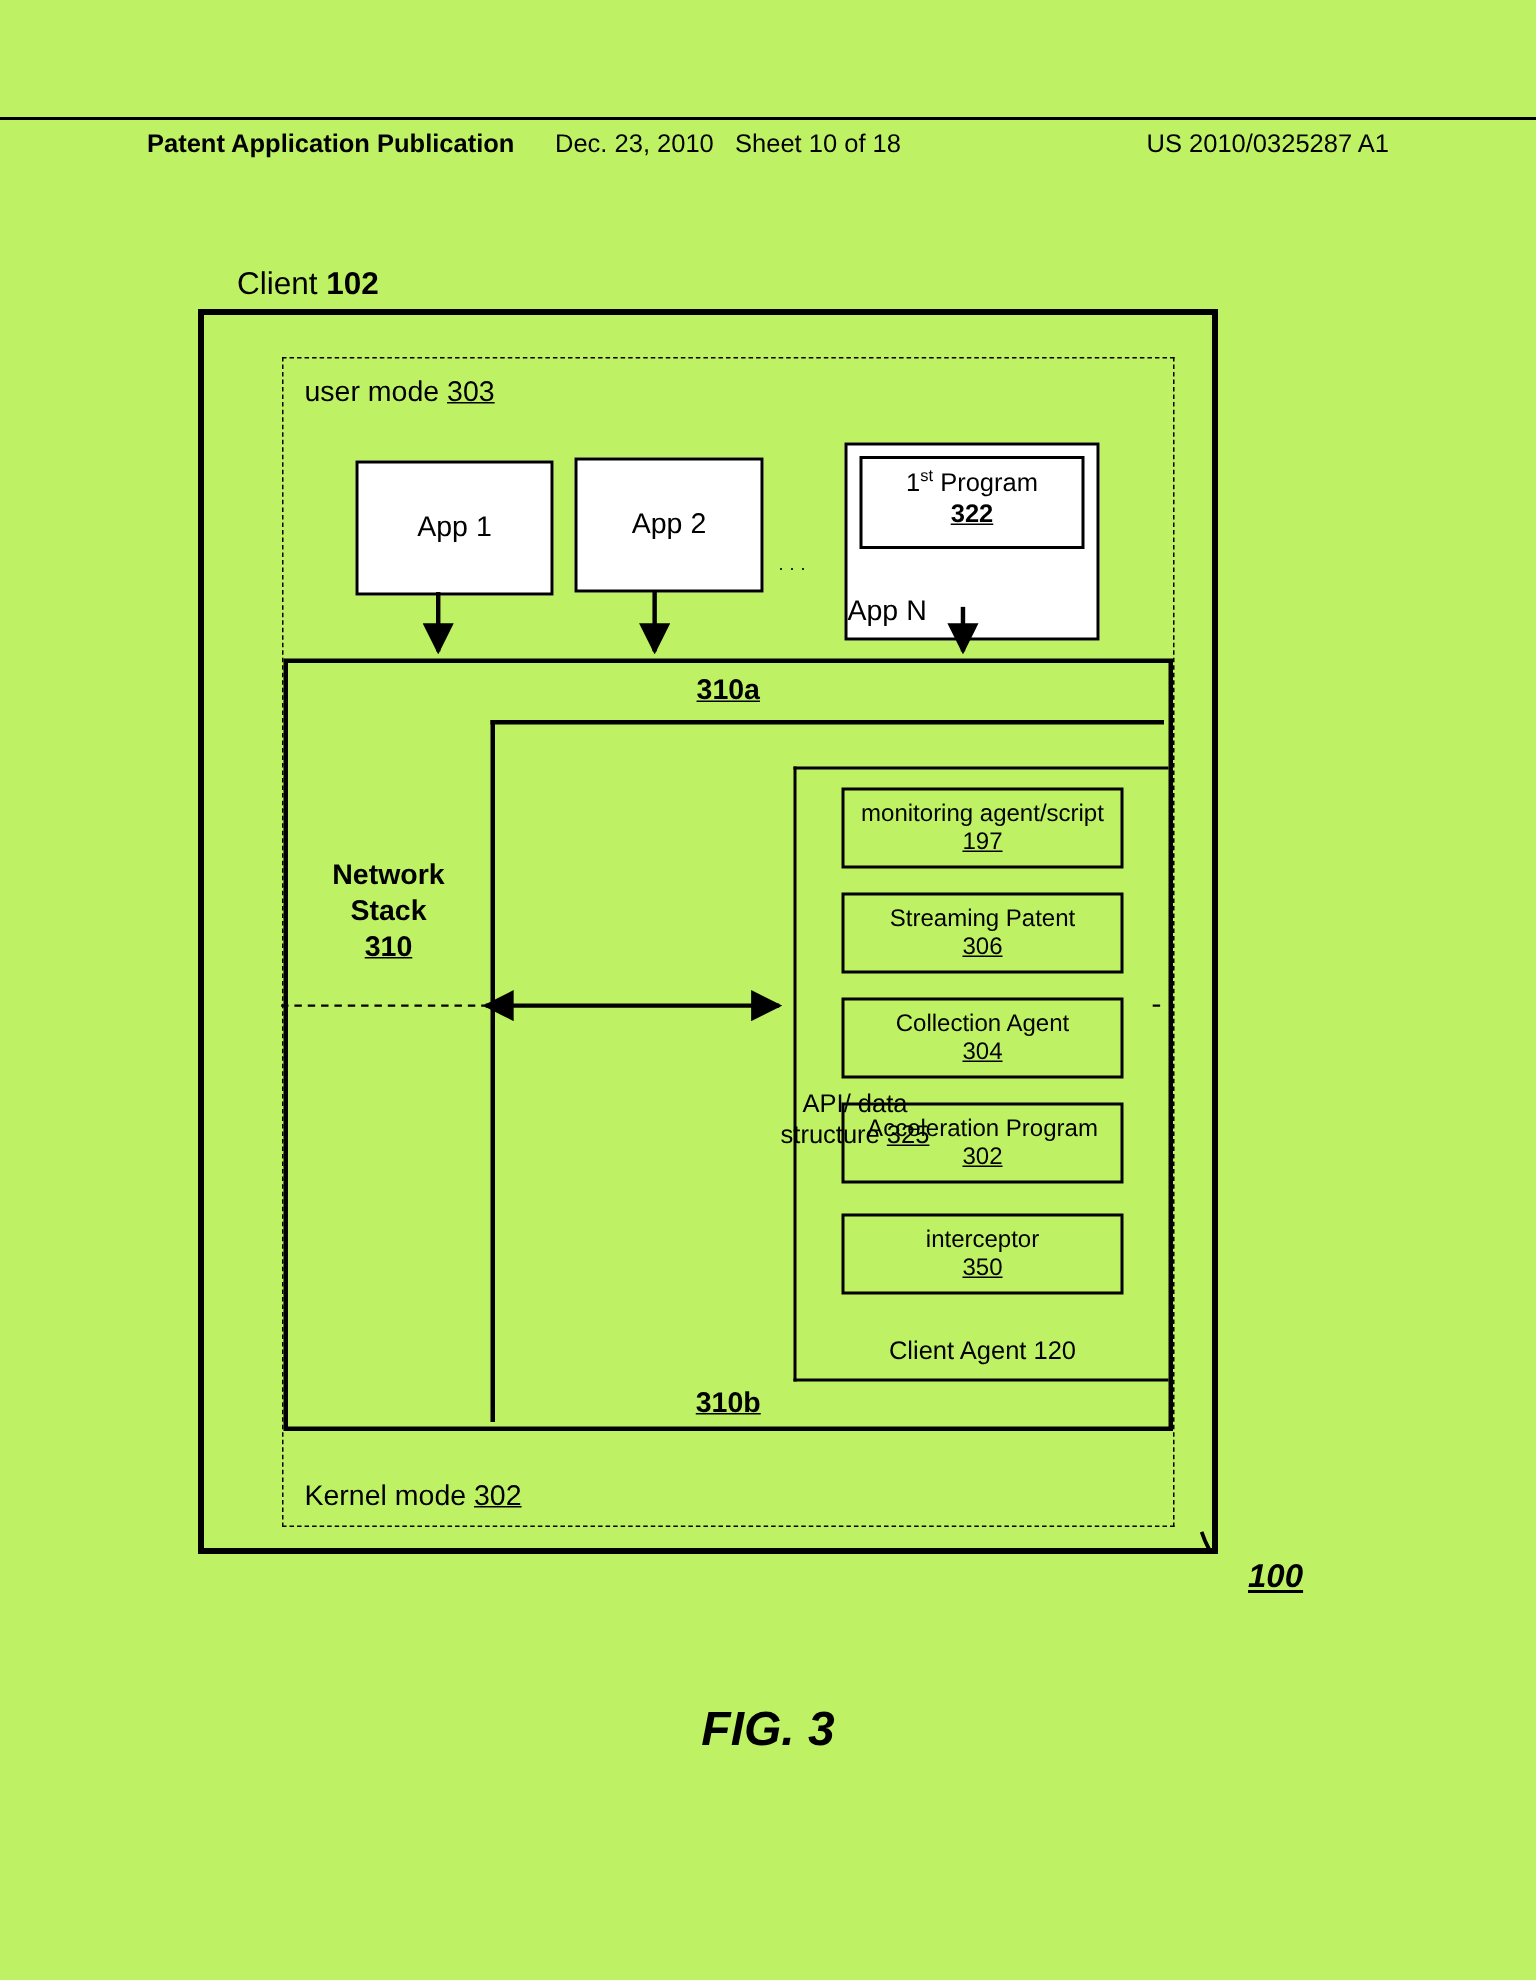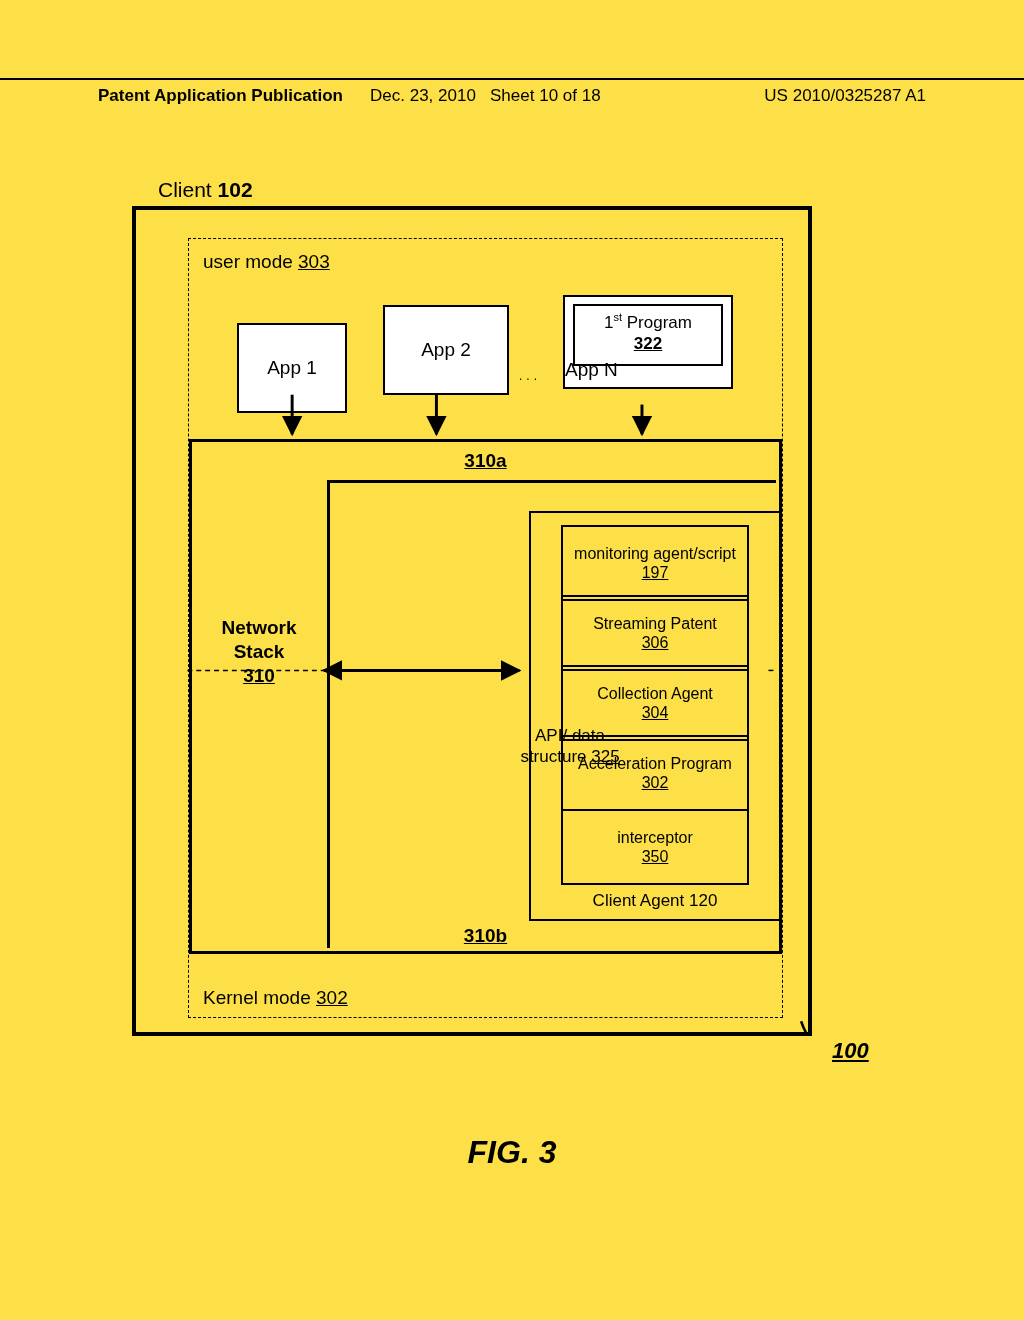--- a/index.html
+++ b/index.html
@@ -6,21 +6,21 @@
   html, body {
     margin: 0; padding: 0;
     background: #fff;
     font-family: Arial, Helvetica, sans-serif;
     color: #000;
   }
   .page {
     width: 1024px;
     height: 1320px;
     position: relative;
-    background: #fde047;
+    background: #bef264;
   }
   .header {
     position: absolute;
     top: 78px; left: 0; right: 0;
     border-top: 2px solid #000;
     padding-top: 6px;
     font-size: 17px;
     display: flex;
     justify-content: space-between;
     padding-left: 98px;
@@ -60,26 +60,26 @@
   }
 
   .appbox {
     position: absolute;
     border: 2px solid #000;
     text-align: center;
     display: flex; align-items: center; justify-content: center;
     font-size: 19px;
     background: #fff;
   }
-  .app1 { left: 48px;  top: 84px; width: 110px; height: 90px; }
+  .app1 { left: 48px;  top: 68px; width: 132px; height: 90px; }
   .app2 { left: 194px; top: 66px; width: 126px; height: 90px; }
   .dots { position: absolute; left: 330px; top: 130px; font-size: 12px; letter-spacing: 4px; }
   .appn-wrap {
     position: absolute;
-    left: 374px; top: 56px; width: 170px; height: 94px;
+    left: 374px; top: 56px; width: 170px; height: 132px;
     border: 2px solid #000; background:#fff;
   }
   .first-prog {
     position: absolute; left: 8px; top: 7px; right: 8px; height: 62px;
     border: 2px solid #000;
     text-align: center; font-size: 17px;
     padding-top: 5px;
     line-height: 1.25;
   }
   .first-prog .sup { font-size: 11px; vertical-align: super; }
@@ -100,38 +100,37 @@
   .inner310 {
     position: absolute; left: 135px; top: 38px; right: 3px; bottom: 3px;
     border: 3px solid #000;
     border-right: none;
     border-bottom: none;
   }
   .nstack {
     position: absolute; left: 12px; top: 130px;
     width: 110px; text-align: center; font-size: 19px; font-weight: bold;
     line-height: 1.25;
-    margin-top: 44px;
   }
   .nstack .ref { text-decoration: underline; display:block; }
   .api {
     position: absolute; left: 175px; top: 242px; width: 130px;
     text-align: center; font-size: 17px; line-height: 1.25;
   }
   .api .ref { text-decoration: underline; }
   .agentbox {
     position: absolute; right: -3px; top: 28px; width: 250px; height: 410px;
     border: 2px solid #000;
     border-right: none;
   }
   .agent-inner {
     position: absolute; left: 30px; width: 188px;
     border: 2px solid #000;
     text-align: center; font-size: 16px;
-    line-height: 1.2; padding: 17px 4px;
+    line-height: 1.2; padding: 6px 4px;
   }
   .ai1 { top: 12px; }
   .ai2 { top: 82px; }
   .ai3 { top: 152px; }
   .ai4 { top: 222px; }
   .ai5 { top: 296px; }
   .agent-inner .ref { text-decoration: underline; display:block; }
   .clientagent-label {
     position: absolute; left: 0; right: 0; bottom: 8px;
     text-align: center; font-size: 17px;

